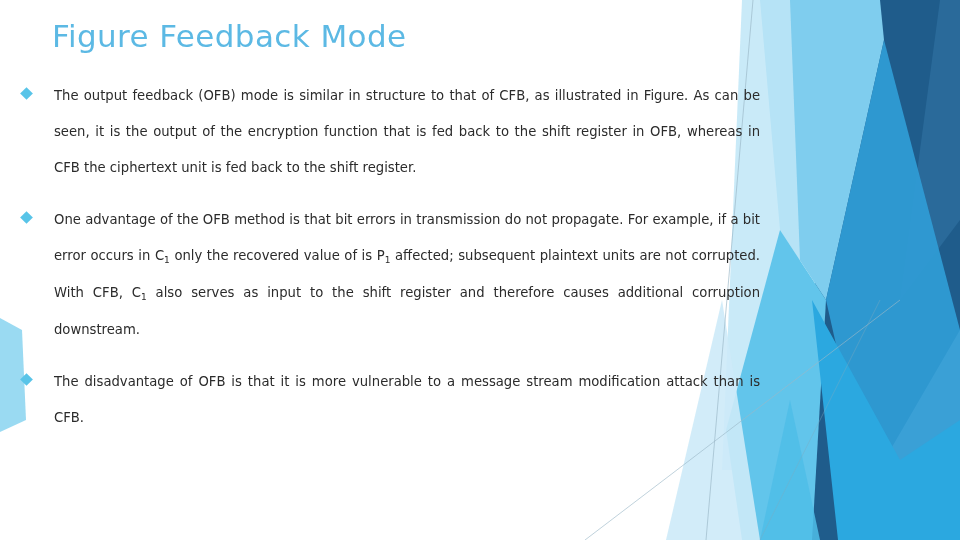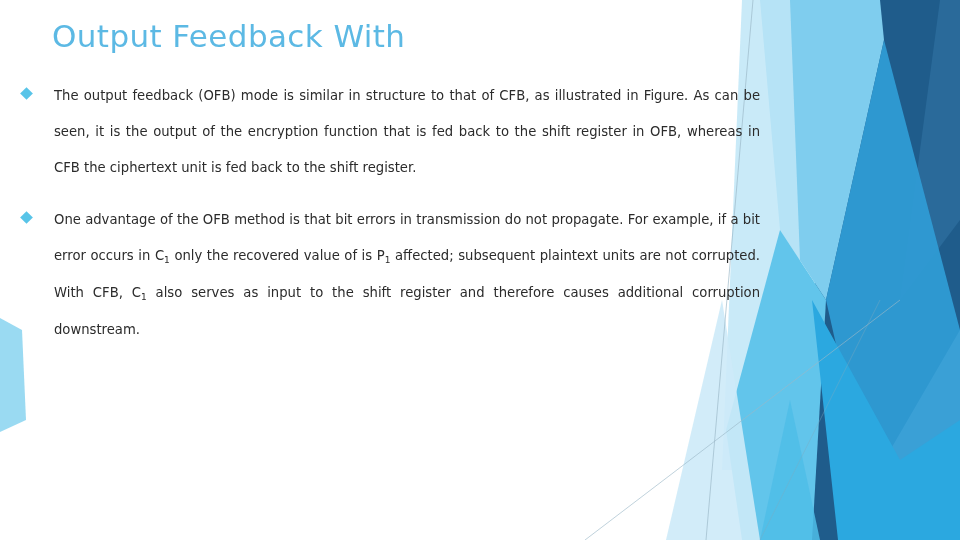--- a/index.html
+++ b/index.html
@@ -102,30 +102,34 @@
 
     <polygon points="0,318 22,330 26,420 0,432" fill="#8FD6F1" opacity="0.9"></polygon>
 
     <line x1="753" y1="0" x2="706" y2="540" stroke="#9BB8C7" stroke-width="0.9" opacity="0.75"></line>
     <line x1="585" y1="540" x2="900" y2="300" stroke="#9BB8C7" stroke-width="0.9" opacity="0.7"></line>
     <line x1="760" y1="540" x2="880" y2="300" stroke="#7FA9BF" stroke-width="0.8" opacity="0.5"></line>
   </svg>
 
   <div class="content">
 
-    <div class="slide-title">Output Feedback With</div>
+    <div class="slide-title">Figure Feedback Mode</div>
 
     <div class="body-block">
 
       <div class="para">
         <span class="bullet"></span>
         <span>The output feedback (OFB) mode is similar in structure to that of CFB, as illustrated in Figure. As can be seen, it is the output of the encryption function that is fed back to the shift register in OFB, whereas in CFB the ciphertext unit is fed back to the shift register.</span>
       </div>
 
       <div class="para">
         <span class="bullet"></span>
         <span>One advantage of the OFB method is that bit errors in transmission do not propagate. For example, if a bit error occurs in C</span><sub>1</sub><span> only the recovered value of is P</span><sub>1</sub><span> affected; subsequent plaintext units are not corrupted. With CFB, C</span><sub>1</sub><span> also serves as input to the shift register and therefore causes additional corruption downstream.</span>
       </div>
 
+      <div class="para">
+        <span class="bullet"></span>
+        <span>The disadvantage of OFB is that it is more vulnerable to a message stream modification attack than is CFB.</span>
+      </div>
 
     </div>
   </div>
 </div>
 
 </body></html>

